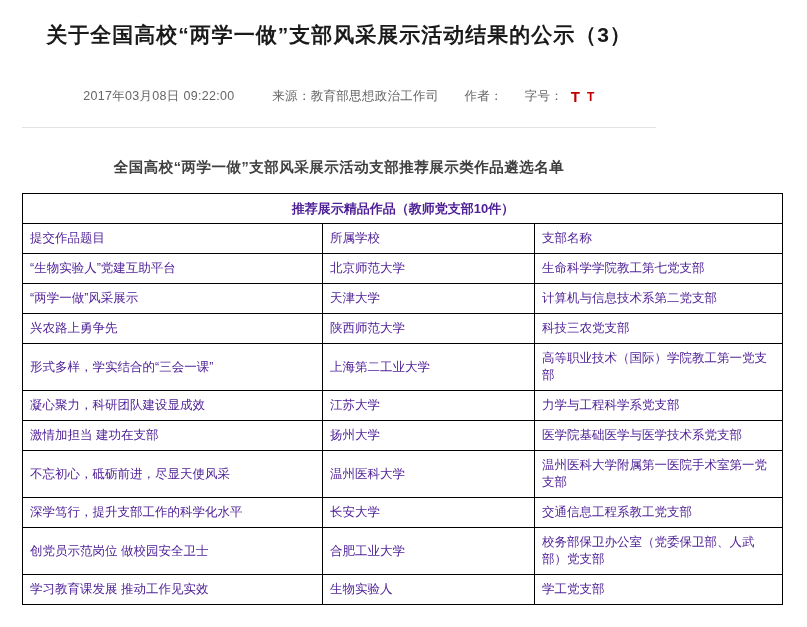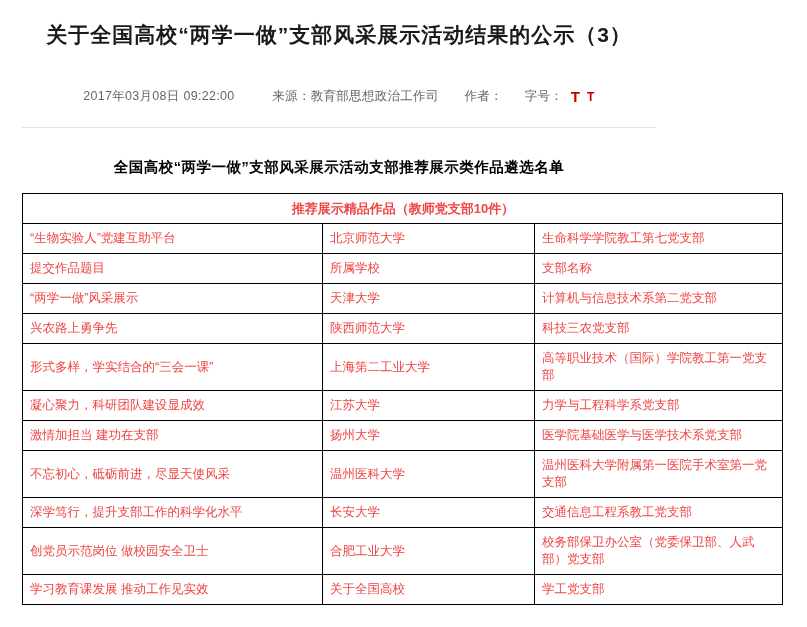--- a/index.html
+++ b/index.html
@@ -63,31 +63,31 @@
     height: 0;
   }
   .content {
     padding: 0 22px;
     margin-top: 30px;
   }
   .doc-heading {
     text-align: center;
     font-size: 14.5px;
     font-weight: bold;
-    color: #000000;
+    color: #404040;
     letter-spacing: 0.5px;
     margin-bottom: 12px;
   }
   table.main-table {
     width: 760px;
     margin: 16px auto;
     border-collapse: collapse;
     table-layout: fixed;
     font-size: 12.5px;
-    color: #ef4444;
+    color: #4c1d95;
   }
   table.main-table td {
     border: 1px solid #000;
     padding: 6px 6px 6px 7px;
     line-height: 17px;
     vertical-align: middle;
   }
   td.section-row {
     text-align: center;
     font-weight: bold;
@@ -126,28 +126,28 @@
       <colgroup>
         <col class="col1">
           <col class="col2">
           <col class="col3">
       </colgroup>
       <tbody>
         <tr>
           <td class="section-row" colspan="3">推荐展示精品作品（教师党支部10件）</td>
         </tr>
         <tr>
+          <td>提交作品题目</td>
+          <td>所属学校</td>
+          <td>支部名称</td>
+        </tr>
+        <tr>
           <td>“生物实验人”党建互助平台</td>
           <td>北京师范大学</td>
           <td>生命科学学院教工第七党支部</td>
-        </tr>
-        <tr>
-          <td>提交作品题目</td>
-          <td>所属学校</td>
-          <td>支部名称</td>
         </tr>
         <tr>
           <td>“两学一做”风采展示</td>
           <td>天津大学</td>
           <td>计算机与信息技术系第二党支部</td>
         </tr>
         <tr>
           <td>兴农路上勇争先</td>
           <td>陕西师范大学</td>
           <td>科技三农党支部</td>
@@ -177,20 +177,20 @@
           <td>长安大学</td>
           <td>交通信息工程系教工党支部</td>
         </tr>
         <tr>
           <td>创党员示范岗位 做校园安全卫士</td>
           <td>合肥工业大学</td>
           <td>校务部保卫办公室（党委保卫部、人武部）党支部</td>
         </tr>
         <tr>
           <td>学习教育课发展 推动工作见实效</td>
-          <td>关于全国高校</td>
+          <td>生物实验人</td>
           <td>学工党支部</td>
         </tr>
       </tbody>
     </table>
 
   </div>
 </div>
 
 </body></html>

